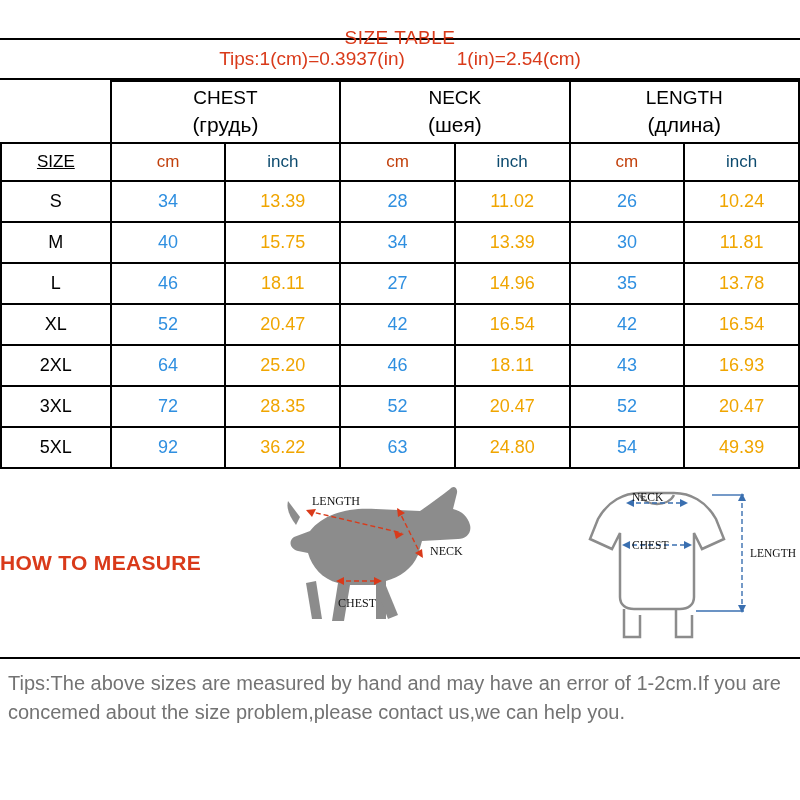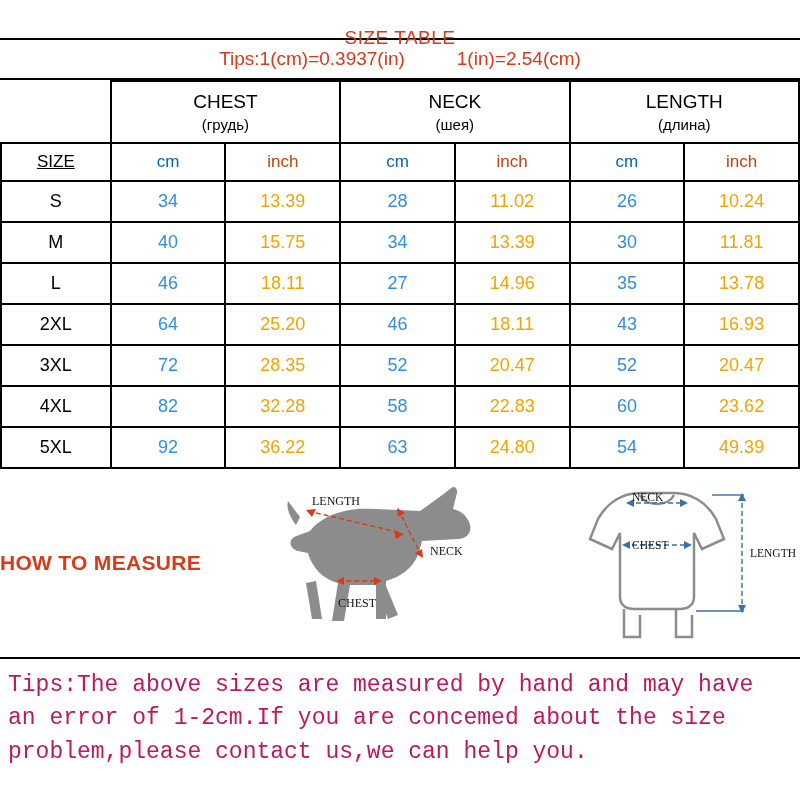--- a/index.html
+++ b/index.html
@@ -63,32 +63,32 @@
     font-weight: normal;
   }
   .grp-head {
     height: 60px;
     font-size: 19px;
     color: #000;
     line-height: 1.35;
   }
   .grp-head .sub {
     display: block;
-    font-size: 15px;
+    font-size: 21px;
   }
   .blank-cell {
     border-left: none !important;
     border-top: none !important;
   }
   .unit-row td {
     height: 36px;
     font-size: 17px;
   }
-  .unit-cm { color: #0369a1; border-radius: 14px; }
-  .unit-inch { color: #c2410c; }
+  .unit-cm { color: #c2410c; border-radius: 14px; }
+  .unit-inch { color: #0c4a6e; }
   .lbl-size { color: #000; font-size: 17px; text-decoration: underline; }
 
   .data-row td {
     height: 39px;
     font-size: 18px;
   }
   .c-size { color: #000; }
   .c-cm { color: #2f8fe0; }
   .c-inch { color: #f0a500; }
 
@@ -110,24 +110,23 @@
   }
   .fig {
     flex: 1;
     height: 100%;
     position: relative;
   }
 
   
   .footer {
     padding: 10px 8px 0 8px;
-    font-size: 23px;
-    color: #be185d;
+    font-size: 20px;
+    color: #737373;
     line-height: 1.45;
-    font-family: Liberation Mono, monospace;
   }
 </style>
 </head>
 <body>
 
 <div class="page">
 
   <div class="title-row">
     <div class="title">SIZE TABLE</div>
   </div>
@@ -195,45 +194,45 @@
       <tr class="data-row">
         <td class="c-size">L</td>
         <td class="c-cm">46</td>
         <td class="c-inch">18.11</td>
         <td class="c-cm">27</td>
         <td class="c-inch">14.96</td>
         <td class="c-cm">35</td>
         <td class="c-inch">13.78</td>
       </tr>
       <tr class="data-row">
+        <td class="c-size">XL</td>
+        <td class="c-cm">52</td>
+        <td class="c-inch">20.47</td>
+        <td class="c-cm">42</td>
+        <td class="c-inch">16.54</td>
+        <td class="c-cm">42</td>
+        <td class="c-inch">16.54</td>
+      </tr>
+      <tr class="data-row">
         <td class="c-size">2XL</td>
         <td class="c-cm">64</td>
         <td class="c-inch">25.20</td>
         <td class="c-cm">46</td>
         <td class="c-inch">18.11</td>
         <td class="c-cm">43</td>
         <td class="c-inch">16.93</td>
       </tr>
       <tr class="data-row">
         <td class="c-size">3XL</td>
         <td class="c-cm">72</td>
         <td class="c-inch">28.35</td>
         <td class="c-cm">52</td>
         <td class="c-inch">20.47</td>
         <td class="c-cm">52</td>
         <td class="c-inch">20.47</td>
-      </tr>
-      <tr class="data-row">
-        <td class="c-size">4XL</td>
-        <td class="c-cm">82</td>
-        <td class="c-inch">32.28</td>
-        <td class="c-cm">58</td>
-        <td class="c-inch">22.83</td>
-        <td class="c-cm">60</td>
-        <td class="c-inch">23.62</td>
       </tr>
       <tr class="data-row">
         <td class="c-size">5XL</td>
         <td class="c-cm">92</td>
         <td class="c-inch">36.22</td>
         <td class="c-cm">63</td>
         <td class="c-inch">24.80</td>
         <td class="c-cm">54</td>
         <td class="c-inch">49.39</td>
       </tr>

